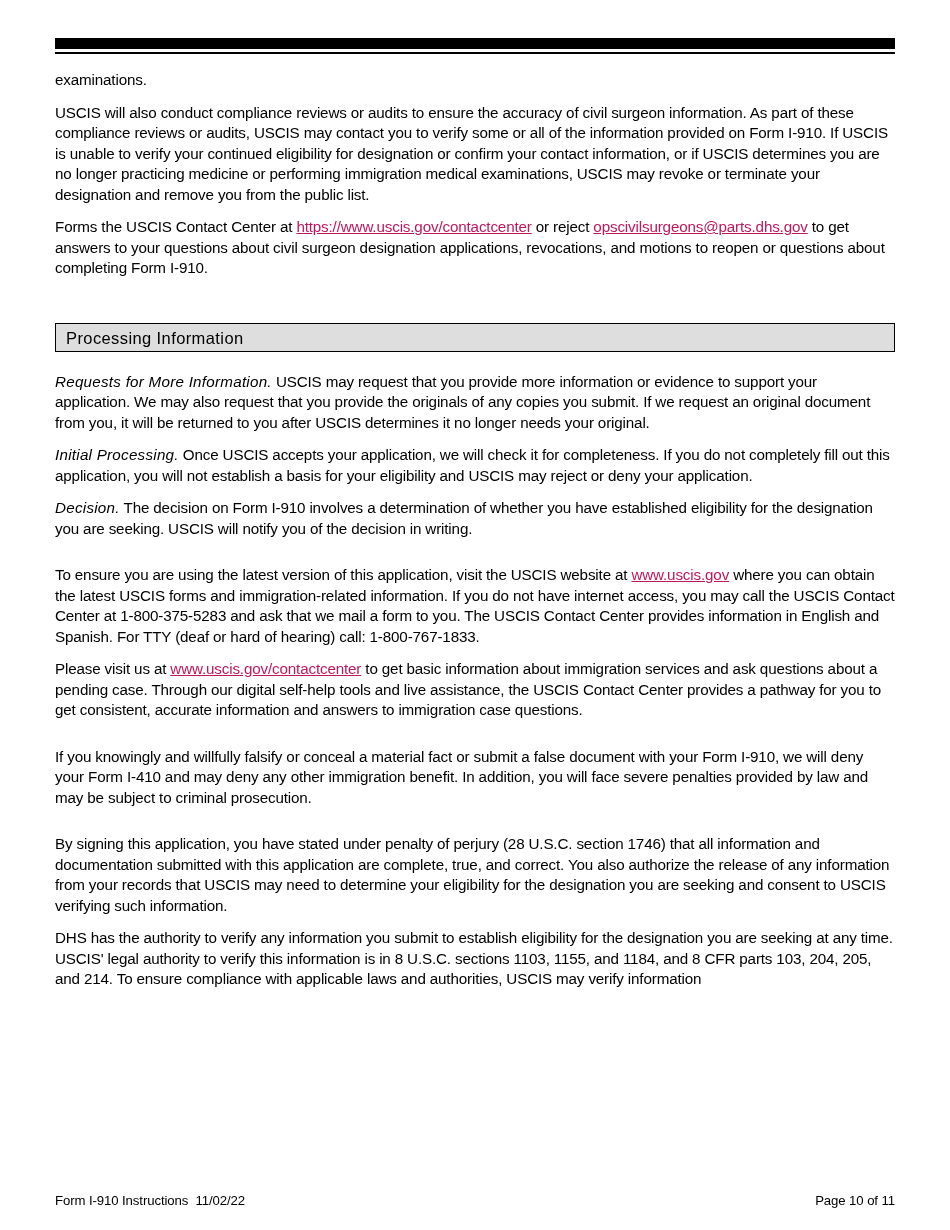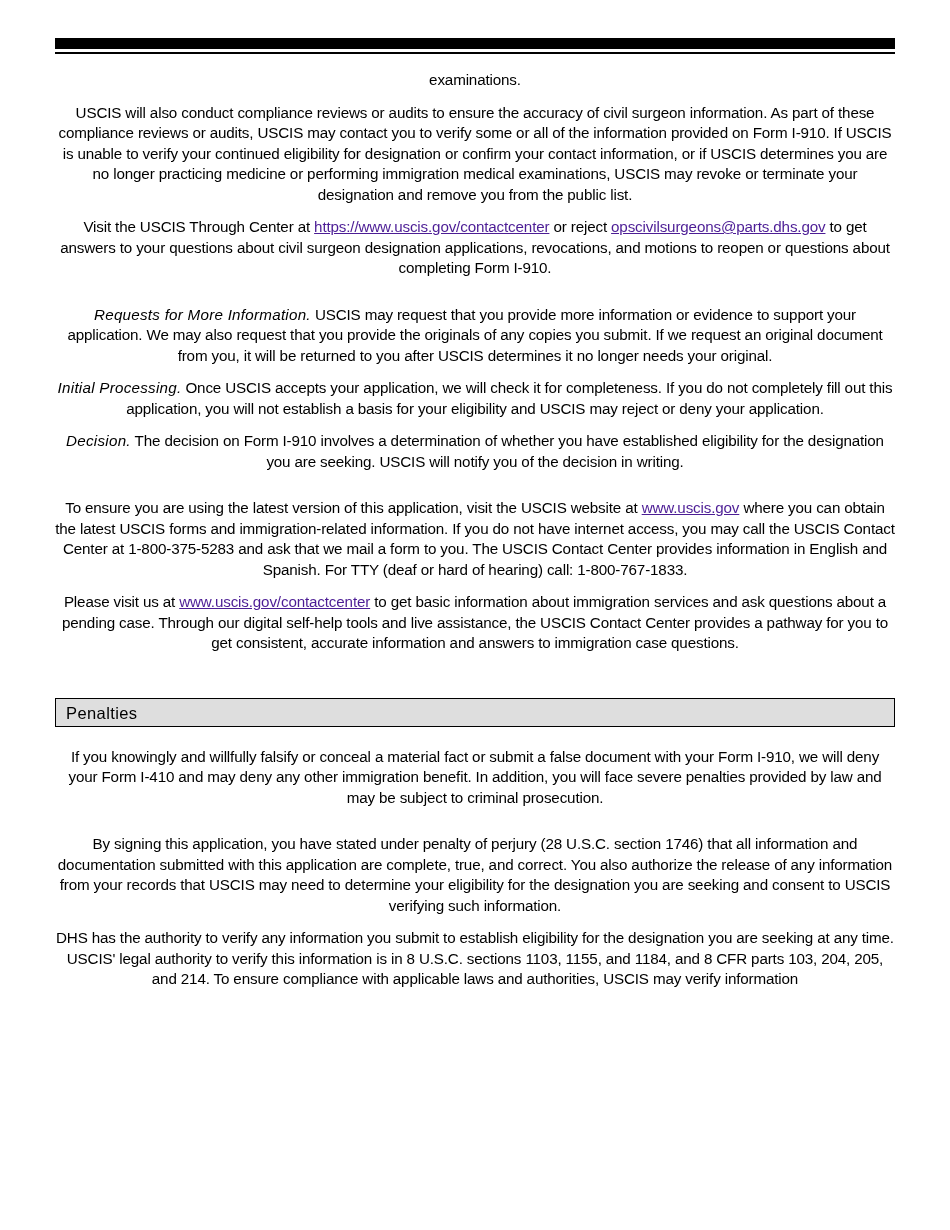--- a/index.html
+++ b/index.html
@@ -41,29 +41,29 @@
   }
 
   
   .content {
     padding-top: 16px;
   }
   p.para {
     margin: 0 0 12px 0;
     font-size: 15.2px;
     line-height: 20.5px;
-    text-align: center;
+    text-align: left;
     letter-spacing: -0.15px;
   }
   .lead-in {
     font-style: italic;
     letter-spacing: 0.25px;
   }
   a.link, .link {
-    color: #4c1d95;
+    color: #be185d;
   }
 
   
   .section-box {
     border: 1.6px solid #000000;
     background: #dedede;
     height: 29px;
     line-height: 29px;
     padding-left: 10px;
     font-size: 16.5px;
@@ -97,47 +97,51 @@
     <div class="rule-gap"></div>
     <div class="rule-thin"></div>
   </div>
 
   <div class="content">
 
     <p class="para">examinations.</p>
 
     <p class="para">USCIS will also conduct compliance reviews or audits to ensure the accuracy of civil surgeon information.  As part of these compliance reviews or audits, USCIS may contact you to verify some or all of the information provided on Form I-910.  If USCIS is unable to verify your continued eligibility for designation or confirm your contact information, or if USCIS determines you are no longer practicing medicine or performing immigration medical examinations, USCIS may revoke or terminate your designation and remove you from the public list.</p>
 
-    <p class="para"><span>Visit the USCIS Through Center at </span><a class="link" href="#">https://www.uscis.gov/contactcenter</a><span> or reject </span><a class="link" href="#">opscivilsurgeons@parts.dhs.gov</a><span> to get answers to your questions about civil surgeon designation applications, revocations, and motions to reopen or questions about completing Form I-910.</span></p>
+    <p class="para"><span>Forms the USCIS Contact Center at </span><a class="link" href="#">https://www.uscis.gov/contactcenter</a><span> or reject </span><a class="link" href="#">opscivilsurgeons@parts.dhs.gov</a><span> to get answers to your questions about civil surgeon designation applications, revocations, and motions to reopen or questions about completing Form I-910.</span></p>
 
     <div class="spacer-md"></div>
 
+    <div class="section-box">Processing Information</div>
 
     <p class="para"><span class="lead-in">Requests for More Information.</span><span>  USCIS may request that you provide more information or evidence to support your application.  We may also request that you provide the originals of any copies you submit.  If we request an original document from you, it will be returned to you after USCIS determines it no longer needs your original.</span></p>
 
     <p class="para"><span class="lead-in">Initial Processing.</span><span>  Once USCIS accepts your application, we will check it for completeness.  If you do not completely fill out this application, you will not establish a basis for your eligibility and USCIS may reject or deny your application.</span></p>
 
     <p class="para"><span class="lead-in">Decision.</span><span>  The decision on Form I-910 involves a determination of whether you have established eligibility for the designation you are seeking.  USCIS will notify you of the decision in writing.</span></p>
 
     <div class="spacer-md"></div>
 
 
     <p class="para"><span>To ensure you are using the latest version of this application, visit the USCIS website at </span><a class="link" href="#">www.uscis.gov</a><span> where you can obtain the latest USCIS forms and immigration-related information.  If you do not have internet access, you may call the USCIS Contact Center at 1-800-375-5283 and ask that we mail a form to you.  The USCIS Contact Center provides information in English and Spanish.  For TTY (deaf or hard of hearing) call:  1-800-767-1833.</span></p>
 
     <p class="para"><span>Please visit us at </span><a class="link" href="#">www.uscis.gov/contactcenter</a><span> to get basic information about immigration services and ask questions about a pending case.  Through our digital self-help tools and live assistance, the USCIS Contact Center provides a pathway for you to get consistent, accurate information and answers to immigration case questions.</span></p>
 
     <div class="spacer-md"></div>
 
-    <div class="section-box">Penalties</div>
 
     <p class="para">If you knowingly and willfully falsify or conceal a material fact or submit a false document with your Form I-910, we will deny your Form I-410 and may deny any other immigration benefit.  In addition, you will face severe penalties provided by law and may be subject to criminal prosecution.</p>
 
     <div class="spacer-md"></div>
 
 
     <p class="para">By signing this application, you have stated under penalty of perjury (28 U.S.C. section 1746) that all information and documentation submitted with this application are complete, true, and correct.  You also authorize the release of any information from your records that USCIS may need to determine your eligibility for the designation you are seeking and consent to USCIS verifying such information.</p>
 
     <p class="para">DHS has the authority to verify any information you submit to establish eligibility for the designation you are seeking at any time.  USCIS' legal authority to verify this information is in 8 U.S.C. sections 1103, 1155, and 1184, and 8 CFR parts 103, 204, 205, and 214.  To ensure compliance with applicable laws and authorities, USCIS may verify information</p>
 
   </div>
 
+  <div class="footer">
+    <div><span>Form I-910 Instructions</span>&nbsp; <span>11/02/22</span></div>
+    <div>Page 10 of 11</div>
+  </div>
 
 </div>
 
 </body></html>

